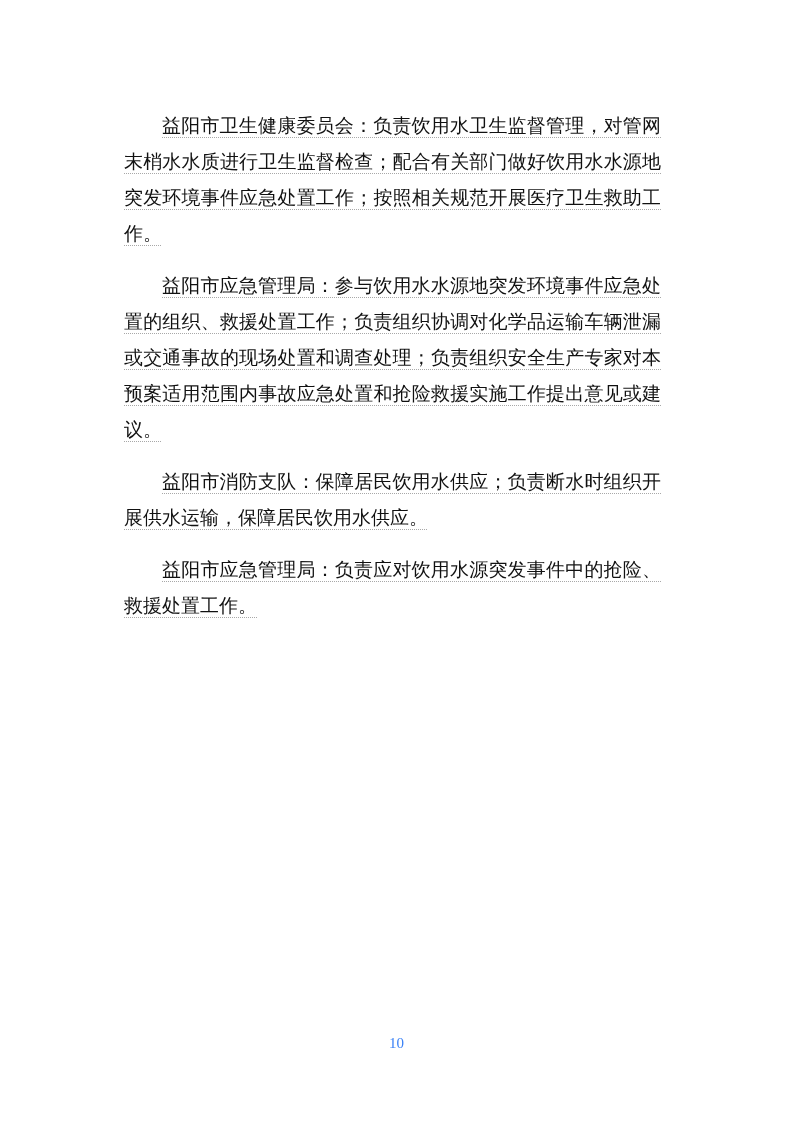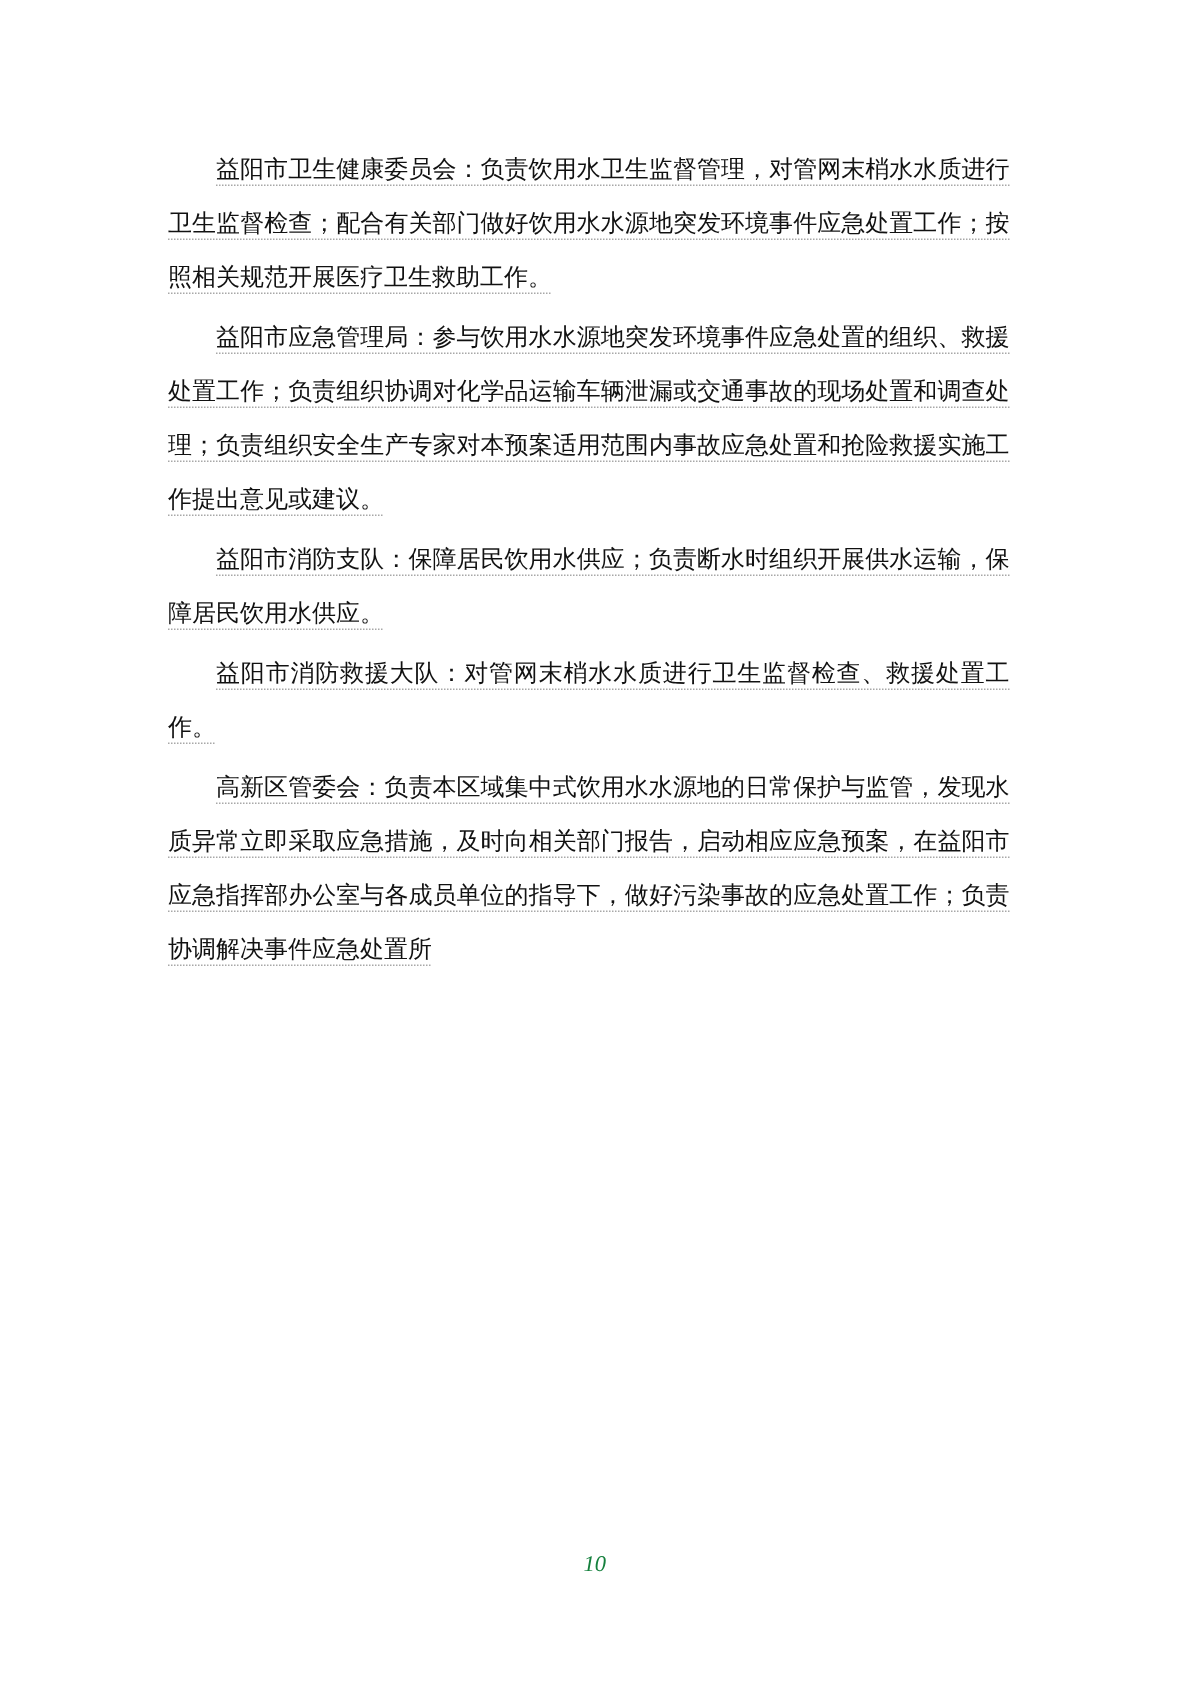--- a/index.html
+++ b/index.html
@@ -15,23 +15,23 @@
     overflow: hidden;
     font-family: "Liberation Serif", serif;
   }
   .content {
     position: absolute;
     left: 108px;
     top: 92px;
     width: 569px;
   }
   .content p {
-    margin: 4px;
+    margin: 16px;
     padding: 0;
-    font-size: 16px;
+    font-size: 19px;
     line-height: 36px;
     color: #111111;
     text-indent: 2em;
     text-align: justify;
     text-justify: inter-character;
     letter-spacing: 0;
     word-break: normal;
     text-decoration-line: underline;
     text-decoration-style: dotted;
     text-decoration-color: #a8a8a8;
@@ -40,32 +40,30 @@
   }
   .footer {
     position: absolute;
     left: 0;
     top: 1034px;
     width: 793px;
     text-align: center;
   }
   .footer span {
     font-size: 15px;
-    color: #15803d;
+    color: #3b82f6;
     font-family: "Liberation Serif", serif;
-    font-style: italic;
   }
 </style>
 </head>
 <body>
 
 <div class="page">
   <div class="content">
     <p>益阳市卫生健康委员会：负责饮用水卫生监督管理，对管网末梢水水质进行卫生监督检查；配合有关部门做好饮用水水源地突发环境事件应急处置工作；按照相关规范开展医疗卫生救助工作。</p>
     <p>益阳市应急管理局：参与饮用水水源地突发环境事件应急处置的组织、救援处置工作；负责组织协调对化学品运输车辆泄漏或交通事故的现场处置和调查处理；负责组织安全生产专家对本预案适用范围内事故应急处置和抢险救援实施工作提出意见或建议。</p>
     <p>益阳市消防支队：保障居民饮用水供应；负责断水时组织开展供水运输，保障居民饮用水供应。</p>
-    <p>益阳市消防救援大队：对管网末梢水水质进行卫生监督检查、救援处置工作。</p>
-    <p>高新区管委会：负责本区域集中式饮用水水源地的日常保护与监管，发现水质异常立即采取应急措施，及时向相关部门报告，启动相应应急预案，在益阳市应急指挥部办公室与各成员单位的指导下，做好污染事故的应急处置工作；负责协调解决事件应急处置所</p>
+    <p>益阳市应急管理局：负责应对饮用水源突发事件中的抢险、救援处置工作。</p>
   </div>
   <div class="footer">
     <span>10</span>
   </div>
 </div>
 
 </body></html>

